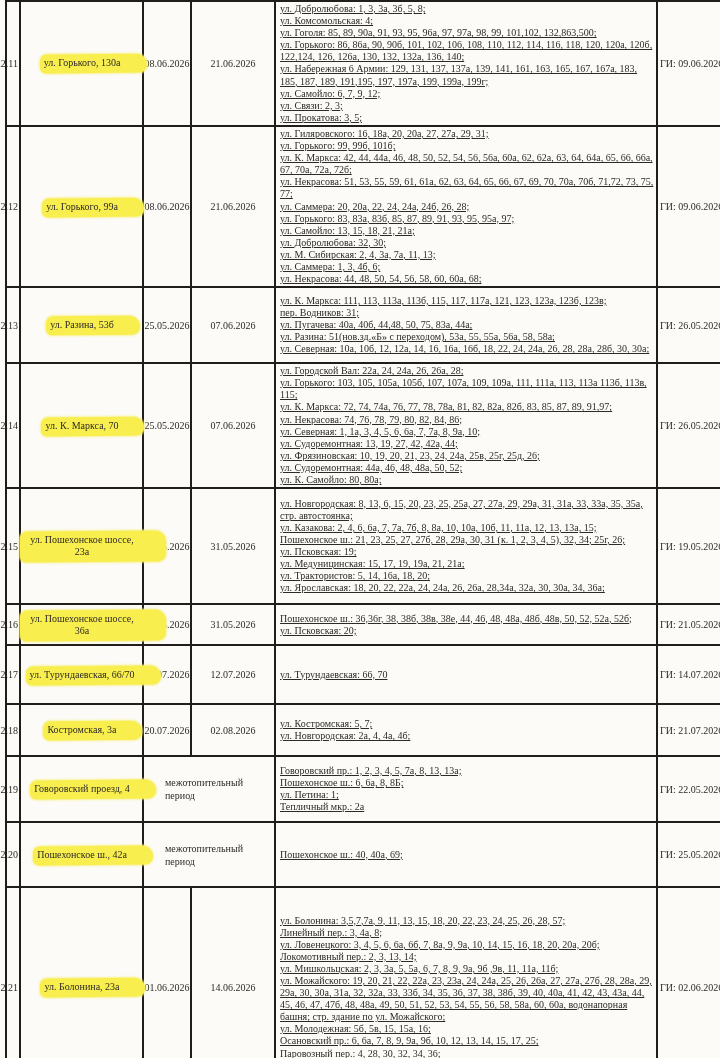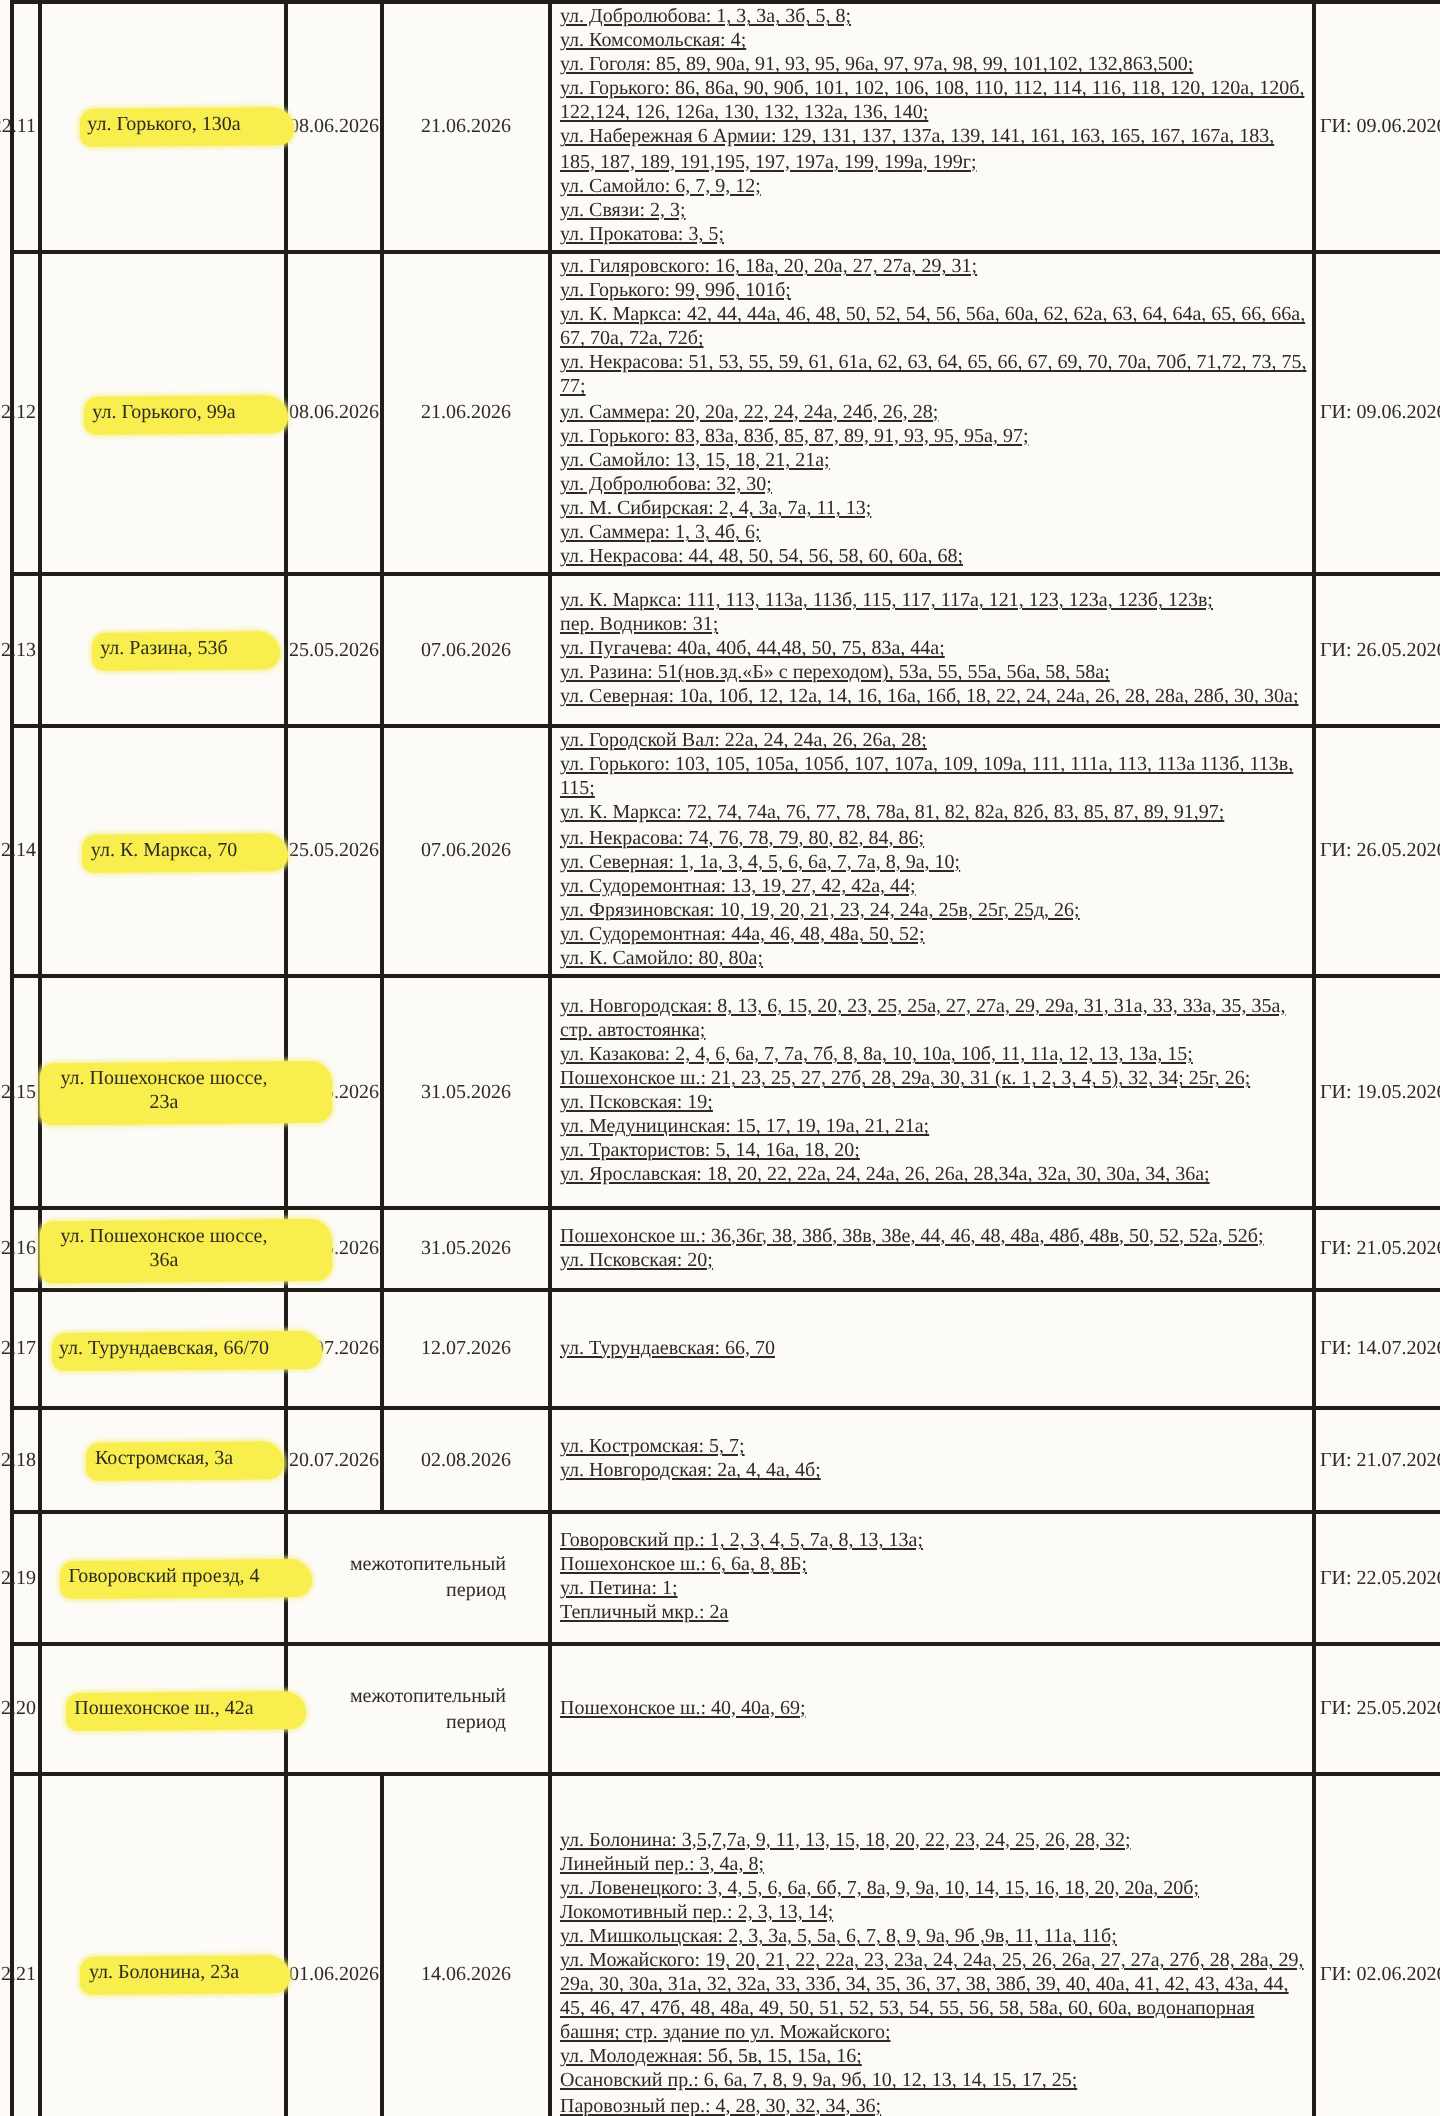--- a/index.html
+++ b/index.html
@@ -16,21 +16,21 @@
   .c-addr{padding:2px 2px 2px 3px;font-size:10px;line-height:12px;text-align:center;}
   .hl{position:relative;display:inline-block;z-index:0;}
   .hl::before{
     content:"";position:absolute;z-index:-1;
     top:-3px;left:-4px;right:-26px;bottom:-4px;
     background:#f8ee4d;border-radius:7px 11px 8px 6px;
     box-shadow:0 0 2px 1px rgba(248,240,130,.85);
     transform:rotate(-0.5deg);
   }
   .c-date{text-align:center;font-size:10px;}
-  .merged-dates{max-width:88px;margin:0 auto;text-align:right;font-size:10px;line-height:13px;}
+  .merged-dates{max-width:88px;margin:0 auto;text-align:left;font-size:10px;line-height:13px;}
   .c-list{font-size:10px;line-height:12.1px;padding:1px 2px 1px 4px;text-decoration:underline;}
   .c-gi{font-size:10px;padding:0 1px 0 2px;}
 </style>
 </head>
 <body>
 
 <div class="page">
   <table class="schedule">
     <colgroup>
       <col style="width:14px">
@@ -204,21 +204,21 @@
           <td class="c-gi">ГИ: 25.05.2026</td>
         </tr>
         <tr style="height: 200px;">
           <td class="c-num">
             <span class="rownum">22.21</span>
           </td>
           <td class="c-addr"><span class="hl"><span>ул. Болонина, 23а</span></span></td>
           <td class="c-date">01.06.2026</td>
           <td class="c-date">14.06.2026</td>
           <td class="c-list">
-            <div>ул. Болонина: 3,5,7,7а, 9, 11, 13, 15, 18, 20, 22, 23, 24, 25, 26, 28, 32;</div>
+            <div>ул. Болонина: 3,5,7,7а, 9, 11, 13, 15, 18, 20, 22, 23, 24, 25, 26, 28, 57;</div>
             <div>Линейный пер.: 3, 4а, 8;</div>
             <div>ул. Ловенецкого: 3, 4, 5, 6, 6а, 6б, 7, 8а, 9, 9а, 10, 14, 15, 16, 18, 20, 20а, 20б;</div>
             <div>Локомотивный пер.: 2, 3, 13, 14;</div>
             <div>ул. Мишкольцская: 2, 3, 3а, 5, 5а, 6, 7, 8, 9, 9а, 9б ,9в, 11, 11а, 11б;</div>
             <div>ул. Можайского: 19, 20, 21, 22, 22а, 23, 23а, 24, 24а, 25, 26, 26а, 27, 27а, 27б, 28, 28а, 29, 29а, 30, 30а, 31а, 32, 32а, 33, 33б, 34, 35, 36, 37, 38, 38б, 39, 40, 40а, 41, 42, 43, 43а, 44, 45, 46, 47, 47б, 48, 48а, 49, 50, 51, 52, 53, 54, 55, 56, 58, 58а, 60, 60а, водонапорная башня; стр. здание по ул. Можайского;</div>
             <div>ул. Молодежная: 5б, 5в, 15, 15а, 16;</div>
             <div>Осановский пр.: 6, 6а, 7, 8, 9, 9а, 9б, 10, 12, 13, 14, 15, 17, 25;</div>
             <div>Паровозный пер.: 4, 28, 30, 32, 34, 36;</div>
           </td>
           <td class="c-gi">ГИ: 02.06.2026</td>

